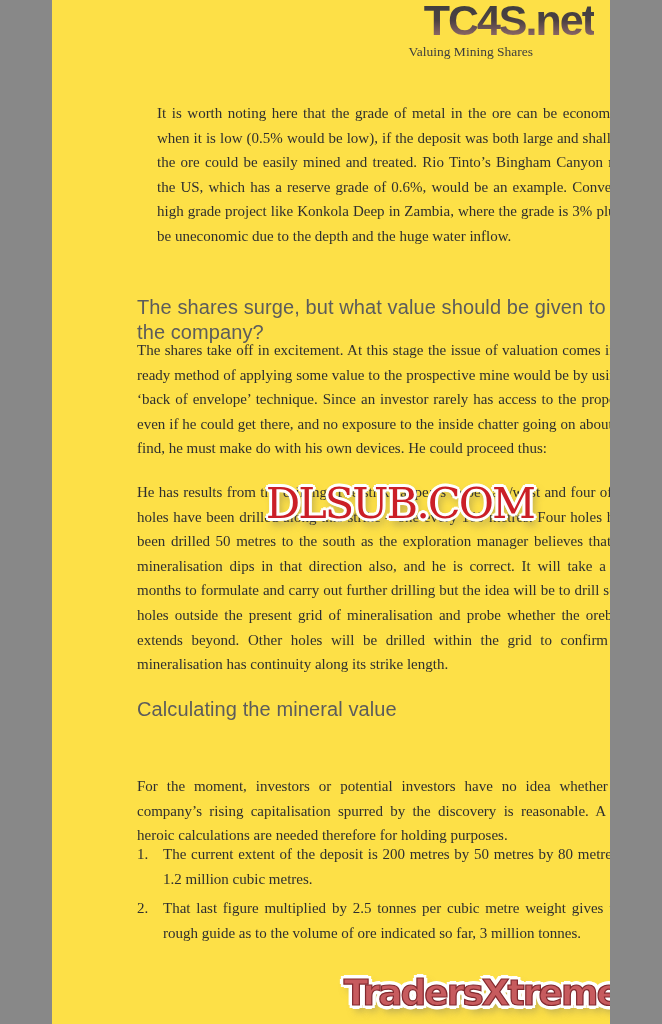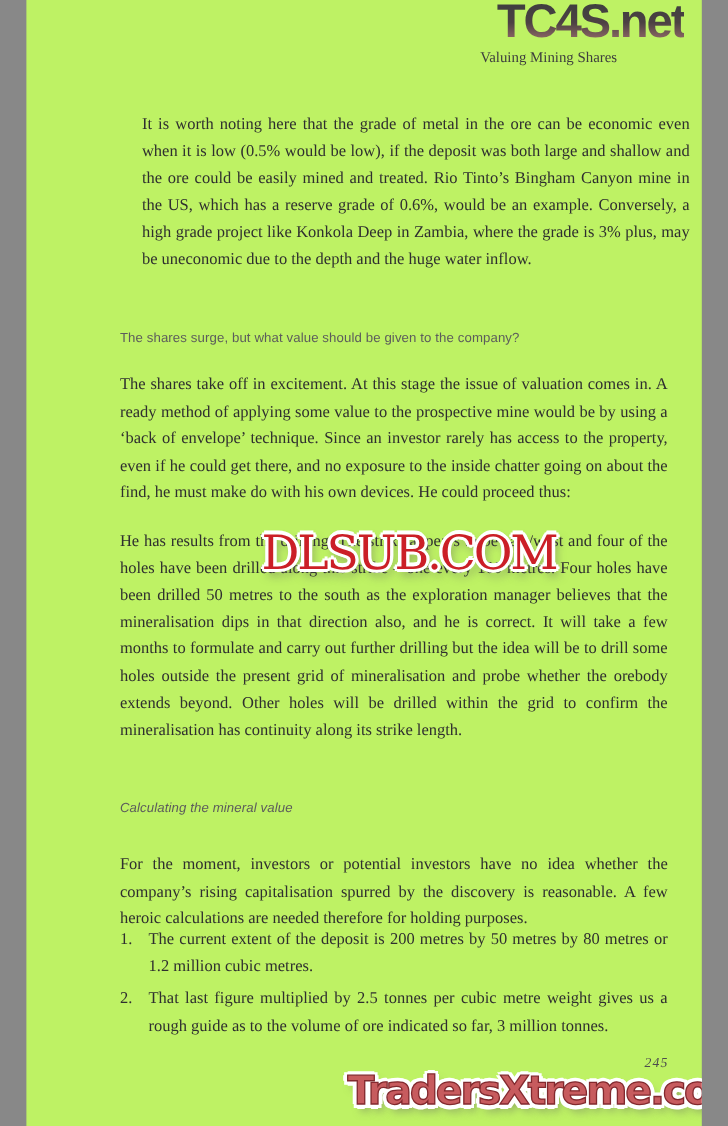--- a/index.html
+++ b/index.html
@@ -1,22 +1,22 @@
 <!DOCTYPE html>
 <html><head>
 <meta charset="utf-8">
 <style>
   * { margin: 0; padding: 0; box-sizing: border-box; }
   html, body { background: #888; }
   .page {
     position: relative;
-    width: 614px;
+    width: 558px;
     height: 1024px;
     margin: 0 auto;
-    background: #bef264;
+    background: #fde047;
     overflow: hidden;
     font-family: "Liberation Serif", serif;
   }
 
   
   .logo {
     position: absolute;
     top: -4px;
     right: 16px;
     font-family: "Liberation Sans", sans-serif;
@@ -45,27 +45,27 @@
     width: 498px;
     font-size: 15px;
     line-height: 24.6px;
     color: #2f2f2f;
     text-align: justify;
   }
   .p1 { top: 101px; margin-left: 20px; }
   .h1 { top: 295px; }
   .p2 { top: 338px; }
   .p3 { top: 480px; }
-  .h2 { top: 722px; font-style: italic; }
+  .h2 { top: 697px; }
   .p4 { top: 774px; }
   .list { top: 842px; }
 
   .section-heading {
     font-family: "Liberation Sans", sans-serif;
-    font-size: 12px;
+    font-size: 20px;
     font-weight: 400;
     color: #5c5c5c;
     text-align: left;
     letter-spacing: 0.1px;
   }
 
   .list-item { display: flex; margin-bottom: 5px; }
   .list-marker { width: 26px; flex: 0 0 26px; }
   .list-text { flex: 1; text-align: justify; }
 

